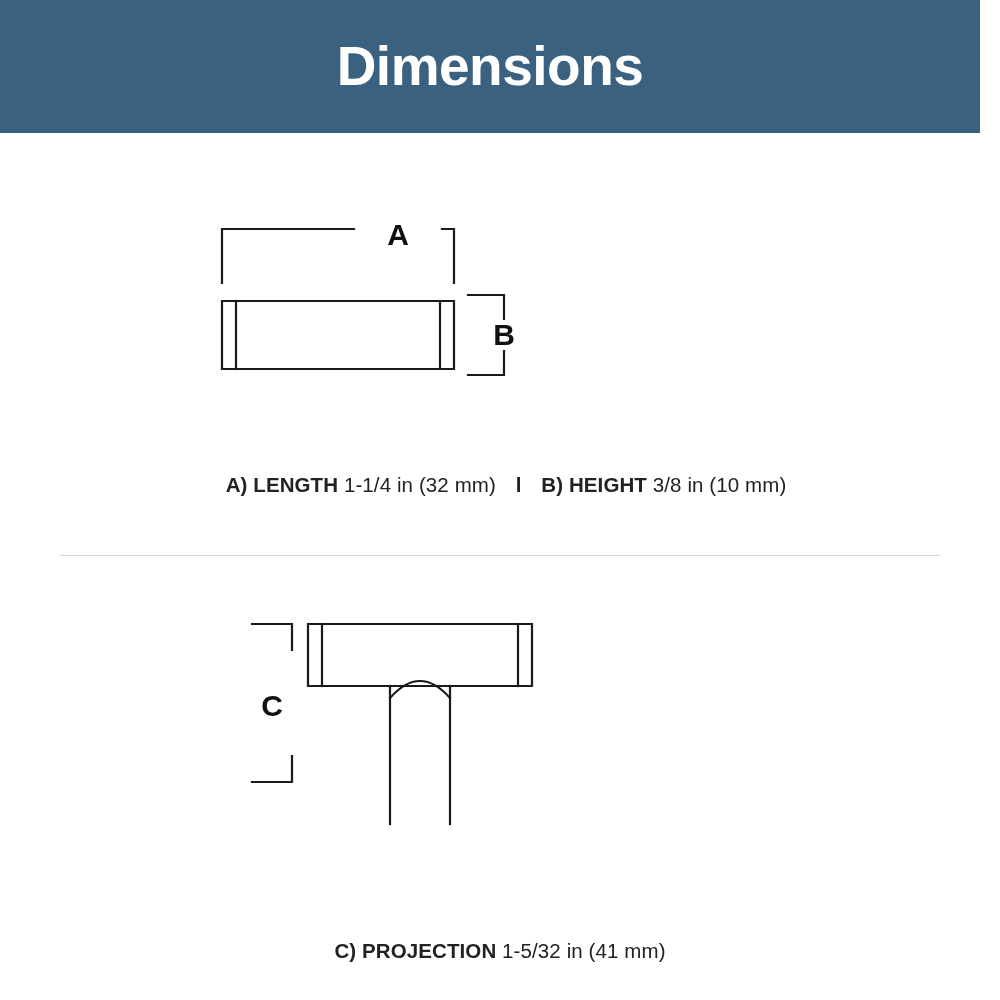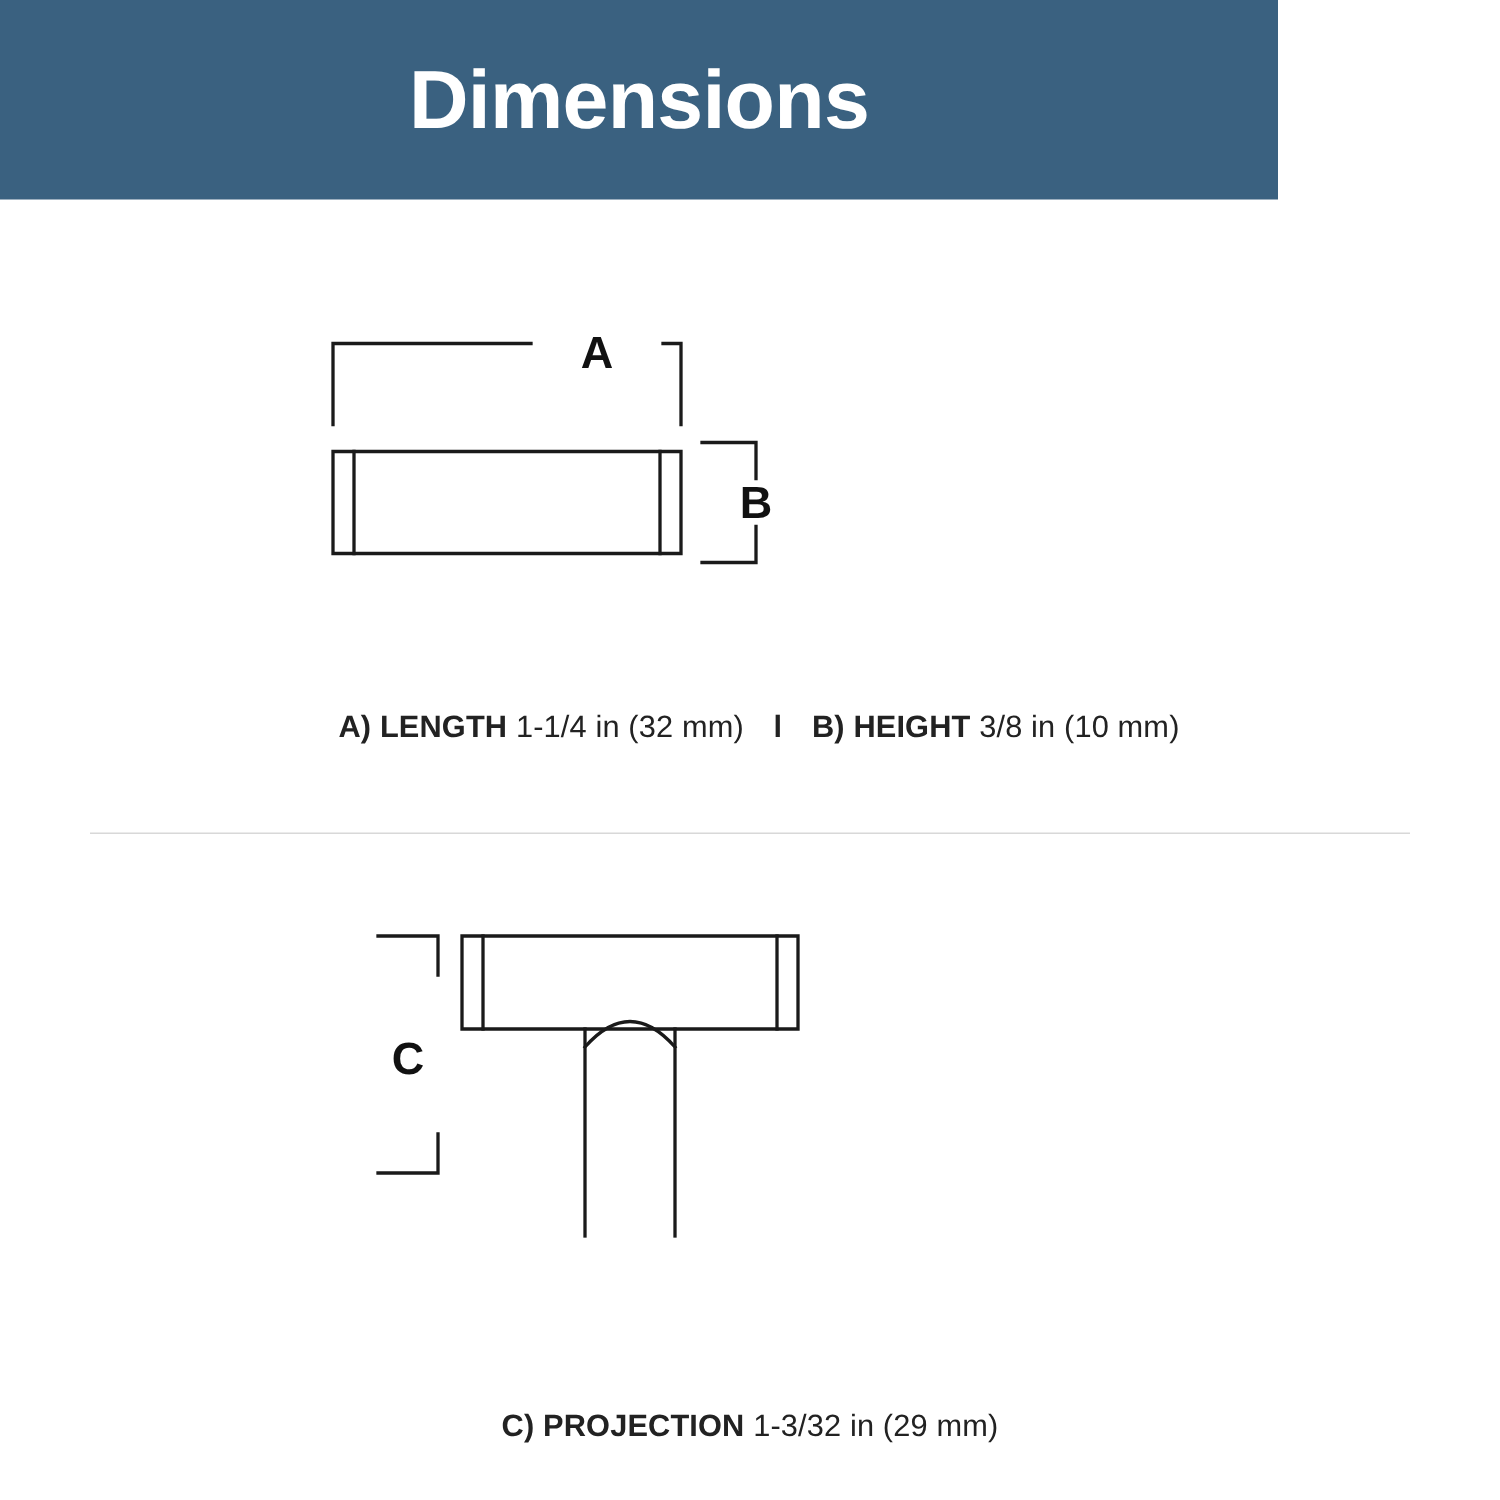--- a/index.html
+++ b/index.html
@@ -11,21 +11,21 @@
     width: 1000px;
     height: 1000px;
     font-family: "Liberation Sans", sans-serif;
     color: #1c1c1c;
     position: relative;
     overflow: hidden;
   }
 
   
   .header {
-    width: 852px;
+    width: 980px;
     height: 133px;
     background: #3a6180;
     display: flex;
     align-items: center;
     justify-content: center;
     box-sizing: border-box;
   }
   .header-title {
     color: #ffffff;
     font-size: 55px;
@@ -134,16 +134,16 @@
         <path d="M 140 72 L 140 210"></path>
         <path d="M 200 72 L 200 210"></path>
         <path d="M 140 84 Q 170 50 200 84"></path>
       </g>
       <text class="dim-label" x="22" y="102" text-anchor="middle">C</text>
     </svg>
   </div>
 
   <div class="caption" style="margin-top:75px;">
     <b>C) PROJECTION</b>
-    <span>1-3/32 in (29 mm)</span>
+    <span>1-5/32 in (41 mm)</span>
   </div>
 
 </div>
 
 </body></html>

